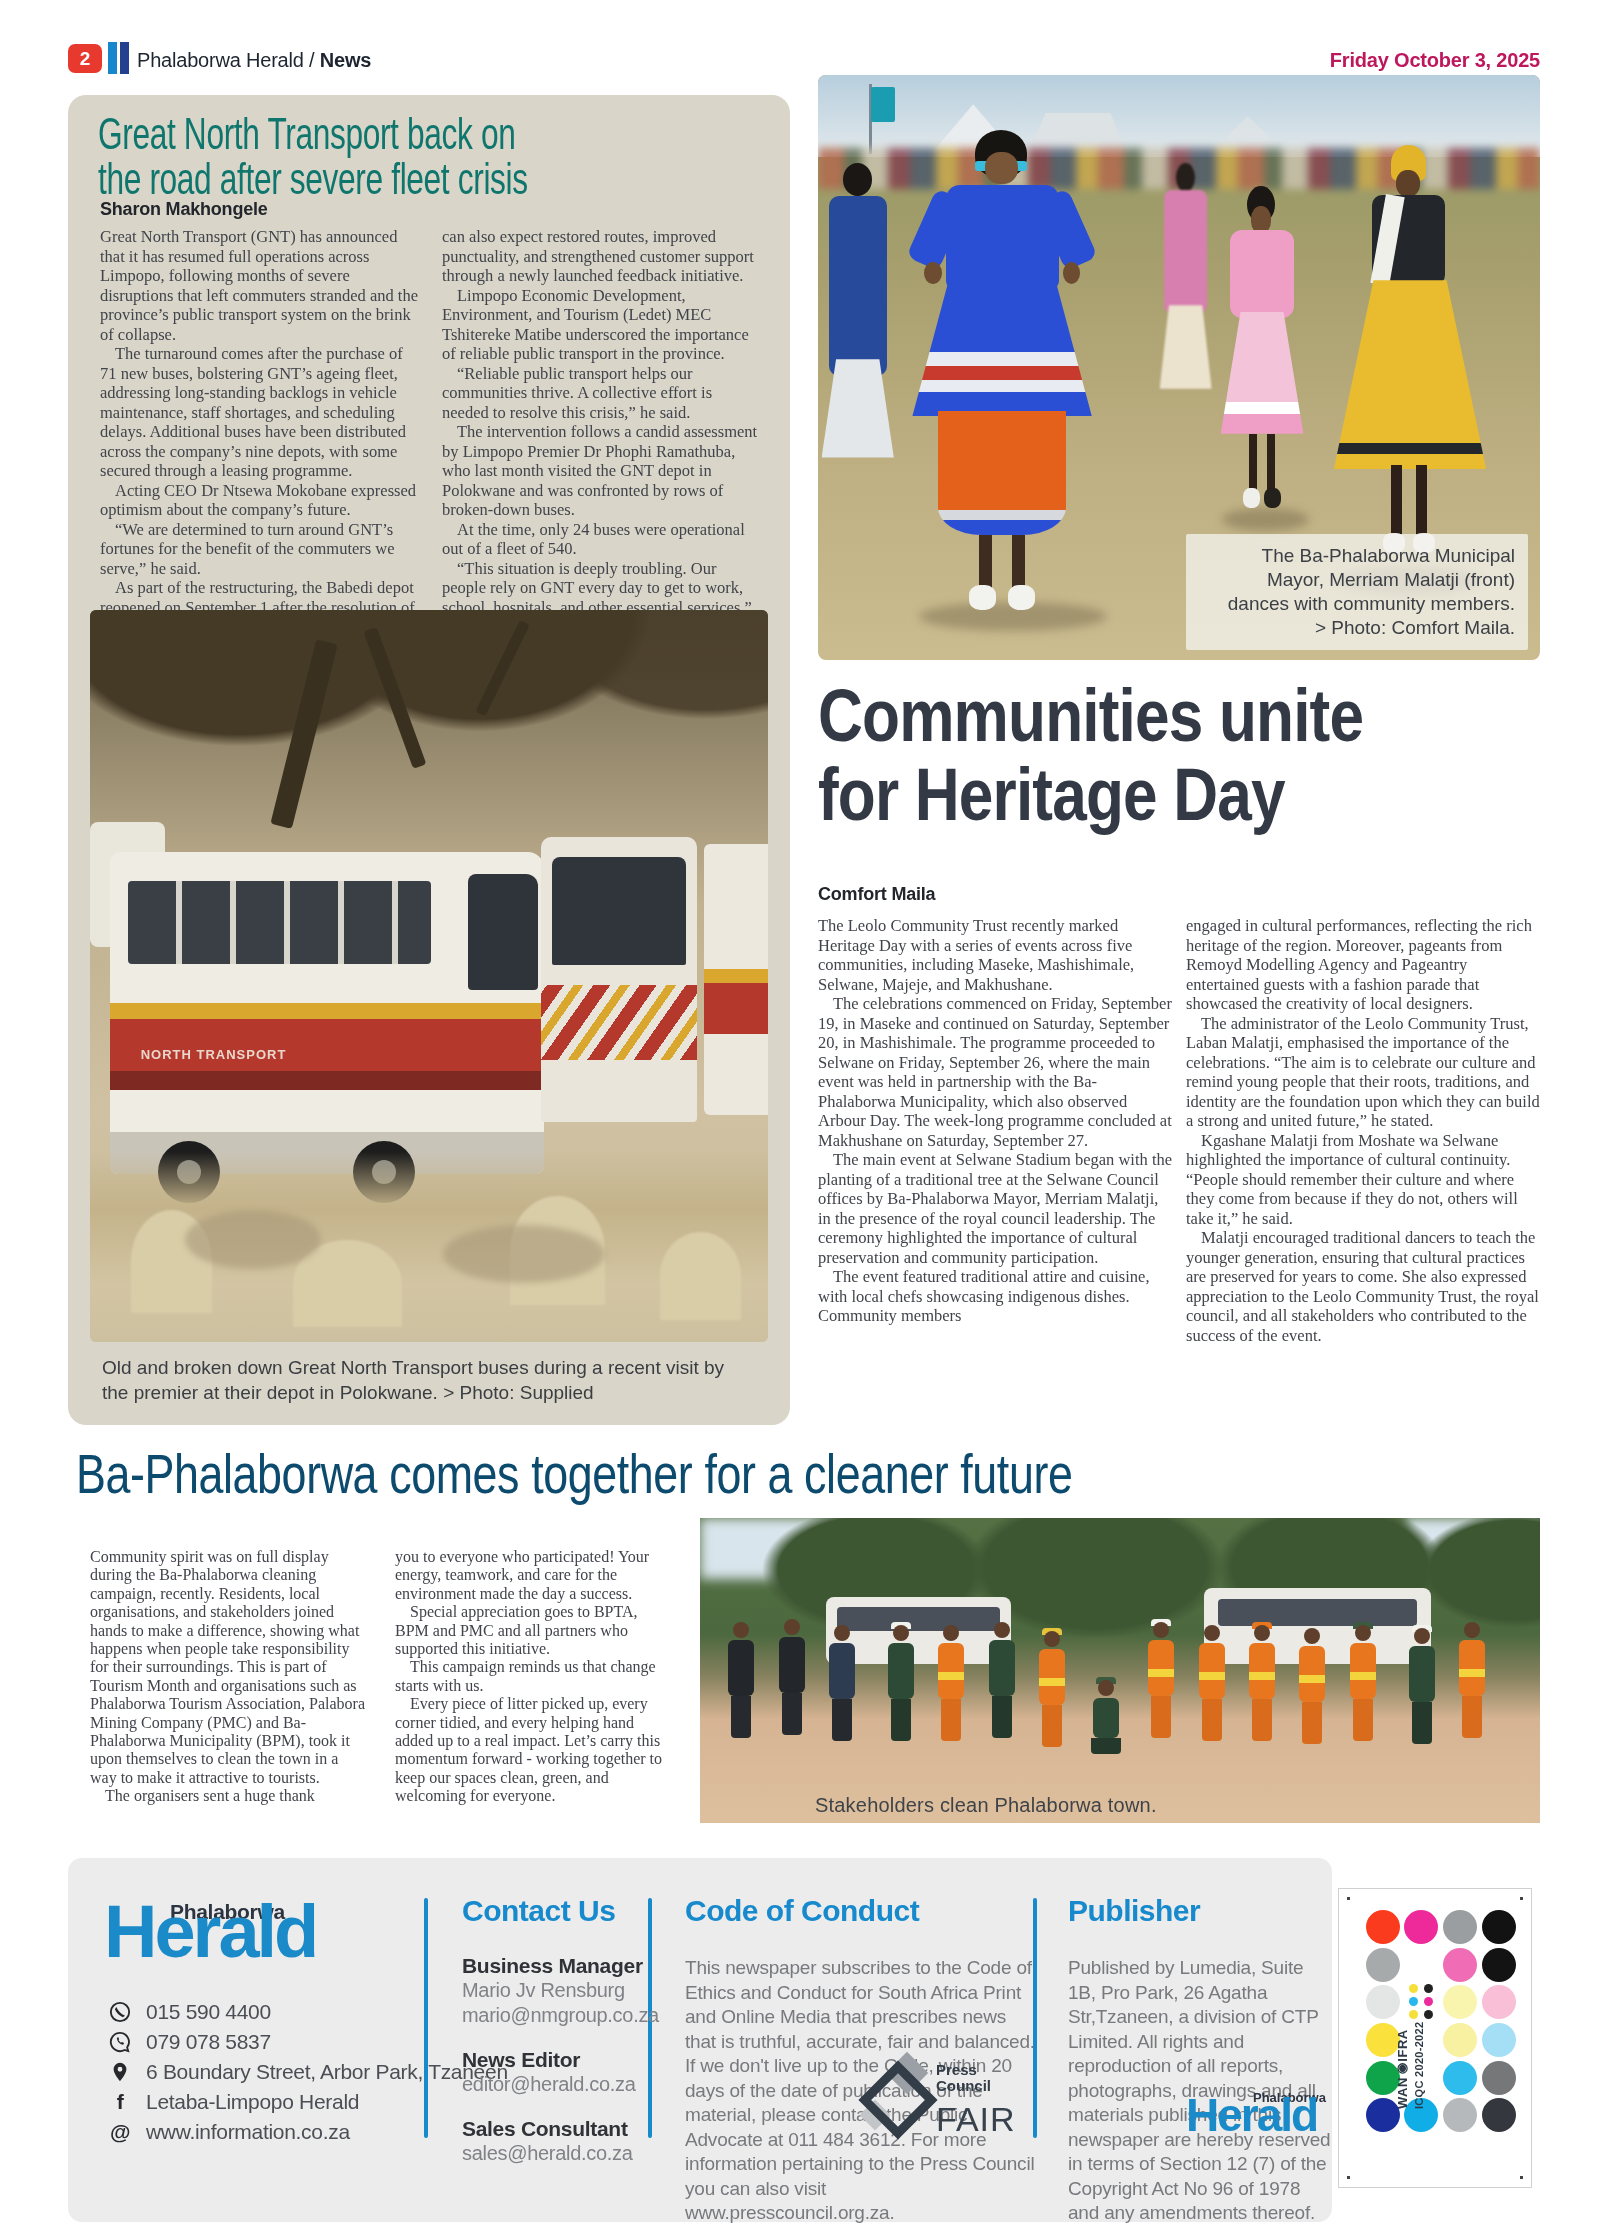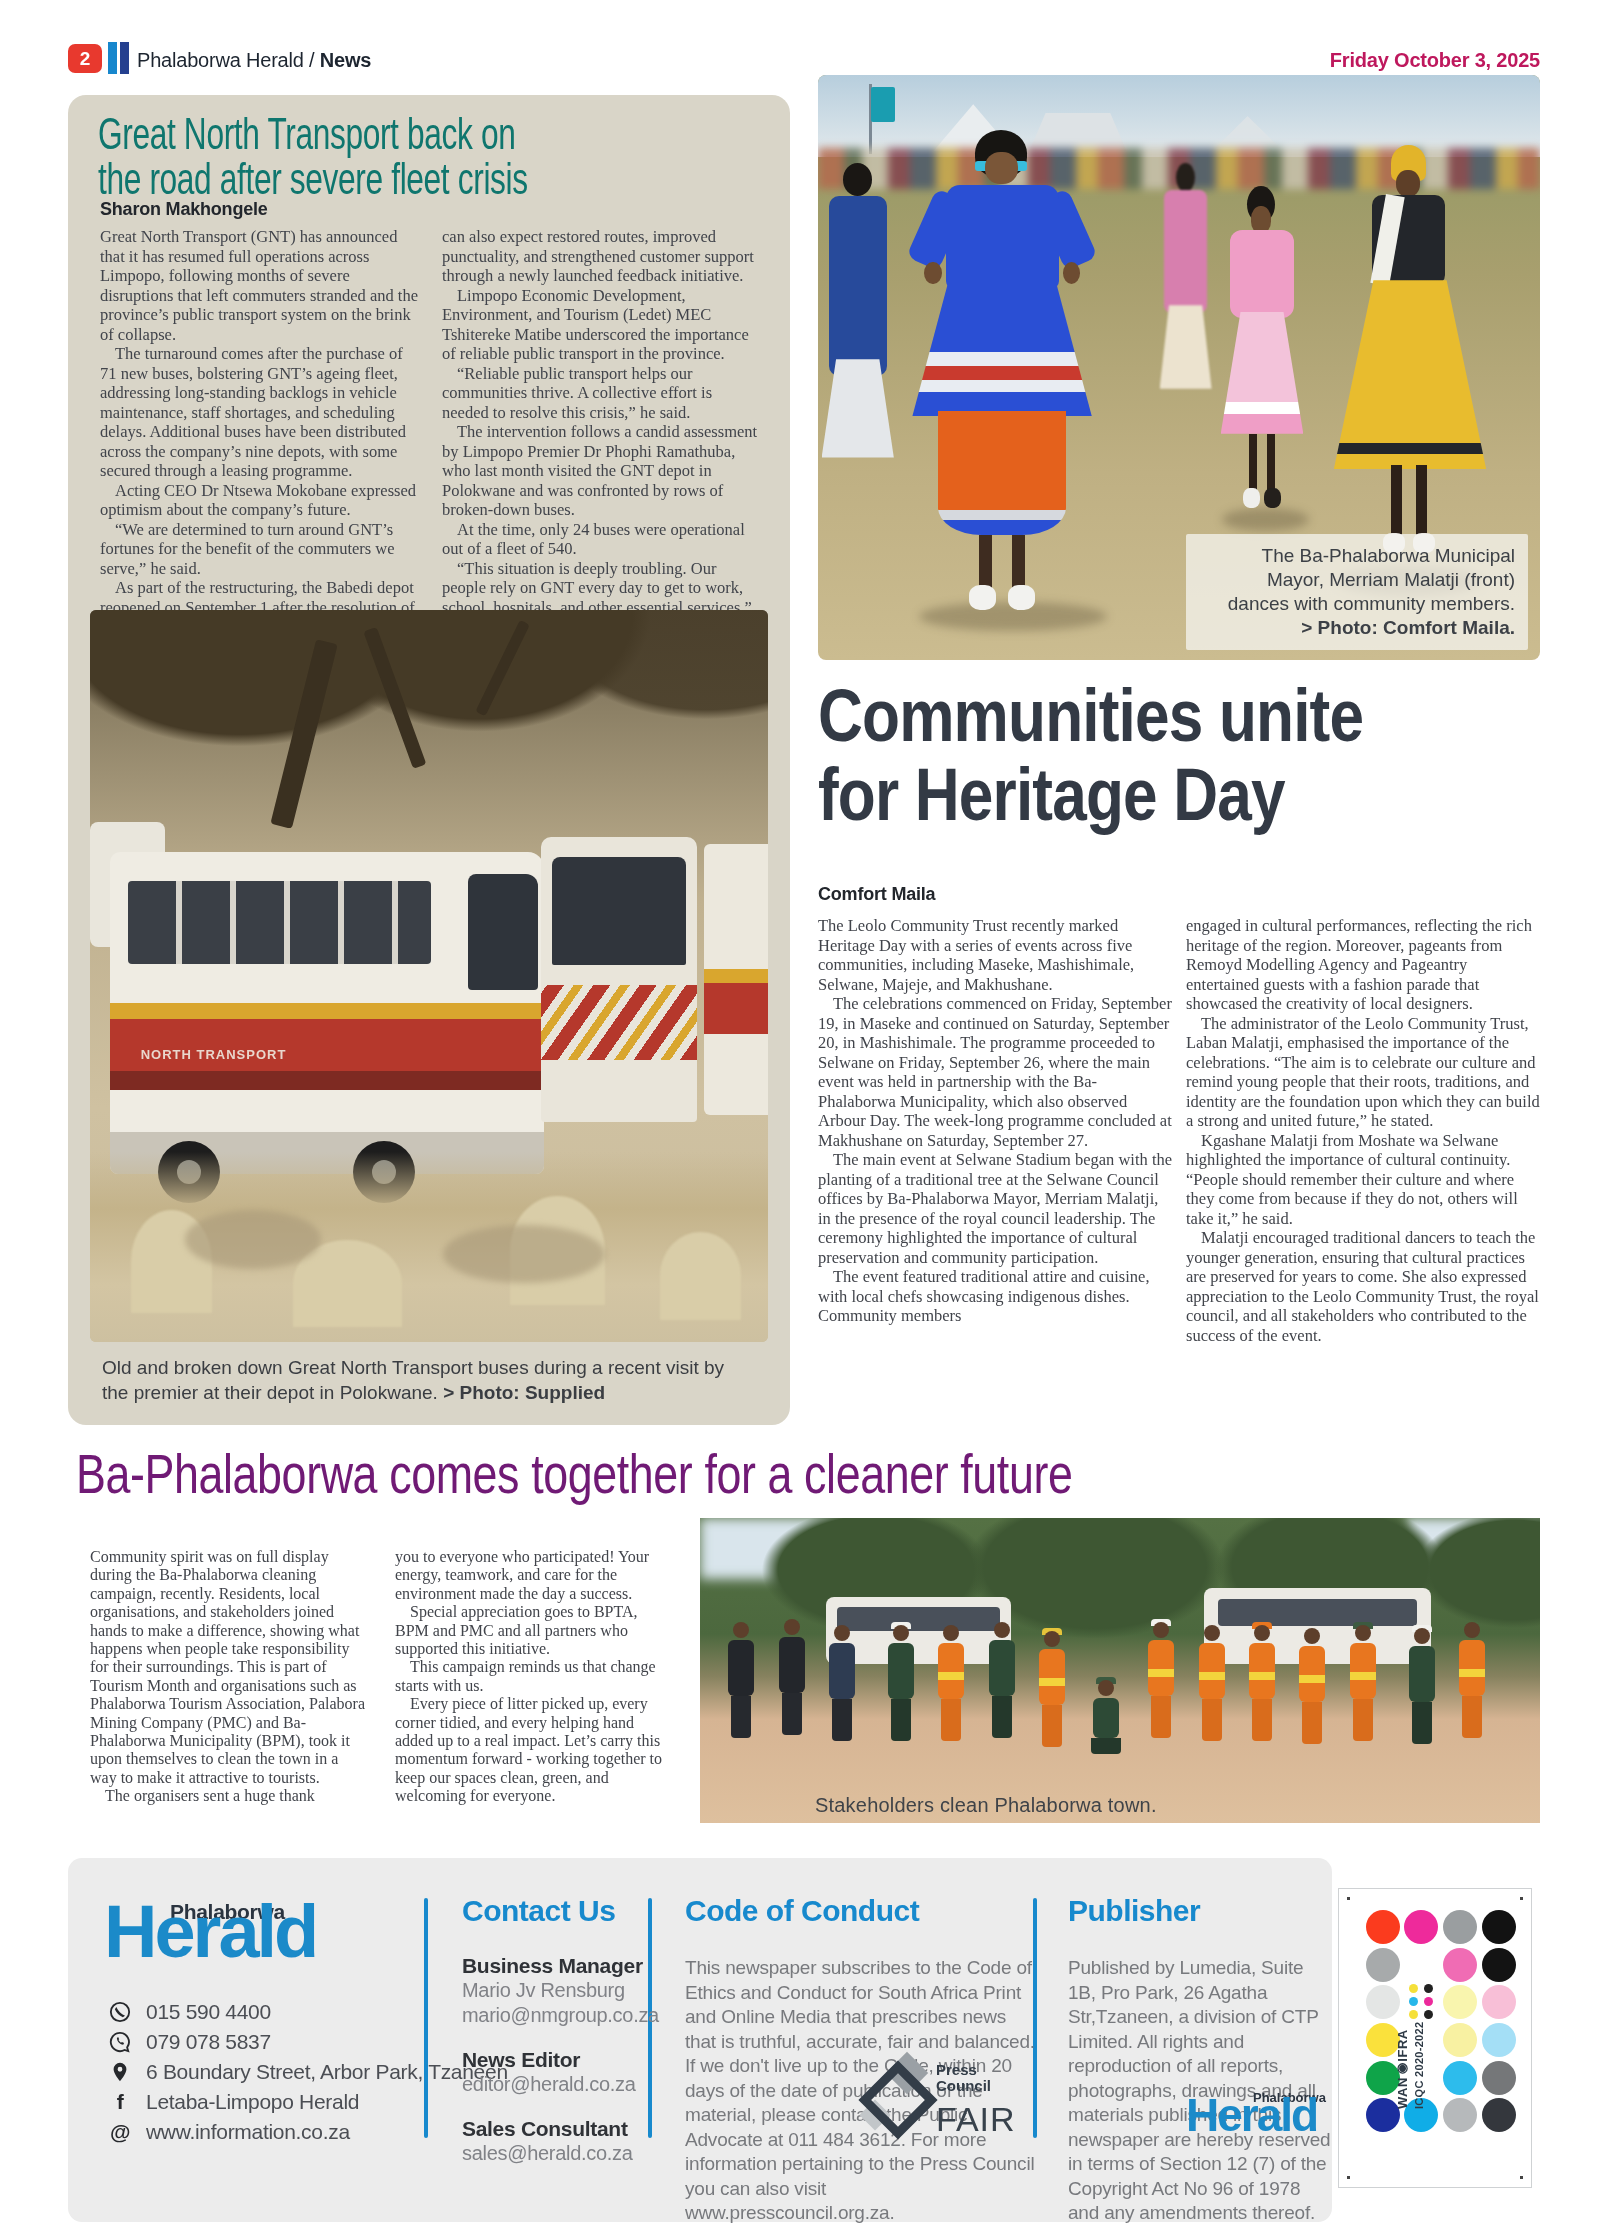--- a/index.html
+++ b/index.html
@@ -61,21 +61,21 @@
   #bus2 .fs{position:absolute;left:0;right:0;top:52%;height:26%;
             background:repeating-linear-gradient(-55deg,#b5382c 0 14px,#e9e5da 14px 22px,#d9a62e 22px 30px,#e9e5da 30px 38px);}
   #bus3{left:90.5%;top:32%;width:9.5%;height:37%;background:#ece8dd;border-radius:6px 0 0 6px;}
   #bus3 .st{position:absolute;left:0;right:0;top:46%;height:24%;background:linear-gradient(#d9a62e 0 22%,#b5382c 22% 100%);}
   .grass{position:absolute;left:0;right:0;bottom:0;height:26%;
          background:linear-gradient(180deg,rgba(190,172,130,0) 0,#c4b38a 30%,#d3c5a3 70%,#cdc0a0 100%);}
   .tuft{position:absolute;background:#d9cda8;border-radius:50% 50% 0 0;filter:blur(1px);}
   .patch{position:absolute;background:#a89878;border-radius:50%;filter:blur(3px);opacity:.6;}
 
   #art1-caption{left:34px;top:1260px;width:650px;font-size:19px;line-height:25px;color:#3a3d42;}
-  .credit{font-weight:bold;}
+  .credit{font-weight:normal;}
 
   
   #photo1{left:818px;top:75px;width:722px;height:585px;border-radius:8px;overflow:hidden;
           background:linear-gradient(180deg,#989a66 14%,#a89f6e 34%,#bfb083 68%,#cbbc90 100%);}
   #p1-sky{position:absolute;left:0;top:0;right:0;height:14%;background:linear-gradient(180deg,#b7cedd,#e2e9ec);}
   .tent{position:absolute;background:#e9edef;}
   #tent1{left:16%;top:5%;width:11%;height:8%;clip-path:polygon(50% 0,100% 100%,0 100%);}
   #tent2{left:28%;top:6.5%;width:16%;height:6.5%;clip-path:polygon(8% 100%,22% 0,78% 0,92% 100%);background:#dde2e5;}
   #tent3{left:55%;top:7%;width:9%;height:5.5%;clip-path:polygon(50% 0,100% 100%,0 100%);background:#dfe4e6;opacity:.8;}
   #flagpole{left:7%;top:1.5%;width:0.5%;height:12%;background:#7b8894;}
@@ -140,21 +140,21 @@
         padding:10px 13px;text-align:right;font-size:19px;line-height:24px;color:#3c4046;border-radius:2px;}
 
   
   #art2-title{left:818px;top:676px;font-size:74px;line-height:79px;font-weight:bold;color:#333a45;letter-spacing:-1px;}
   #art2-title .hl-cond{transform:scaleX(0.84);}
   #art2-byline{left:818px;top:884px;}
   #art2-cols{left:818px;top:916px;width:723px;gap:13px;}
   #art2-cols .col{width:355px;}
 
   
-  #art3-title{left:76px;top:1444px;font-size:56px;line-height:60px;color:#701a75;letter-spacing:-0.5px;}
+  #art3-title{left:76px;top:1444px;font-size:56px;line-height:60px;color:#0c4a6e;letter-spacing:-0.5px;}
   #art3-title .hl-cond{transform:scaleX(0.80);}
   #art3-cols{left:90px;top:1548px;width:584px;gap:26px;}
   #art3-cols .col{width:279px;font-size:16px;line-height:18.4px;}
 
   
   #photo3{left:700px;top:1518px;width:840px;height:305px;border-radius:0;overflow:hidden;
           background:linear-gradient(180deg,#557144 0%,#4c683e 38%,#87825f 52%,#d6b493 66%,#dec09e 100%);}
   #p3-sky1{position:absolute;left:0;top:0;width:18%;height:20%;background:#d9e5ec;filter:blur(6px);}
   #p3-sky2{position:absolute;left:40%;top:0;width:14%;height:14%;background:#cfdde6;filter:blur(7px);}
   #p3-sky3{position:absolute;right:0;top:0;width:16%;height:18%;background:#d9e5ec;filter:blur(6px);}

